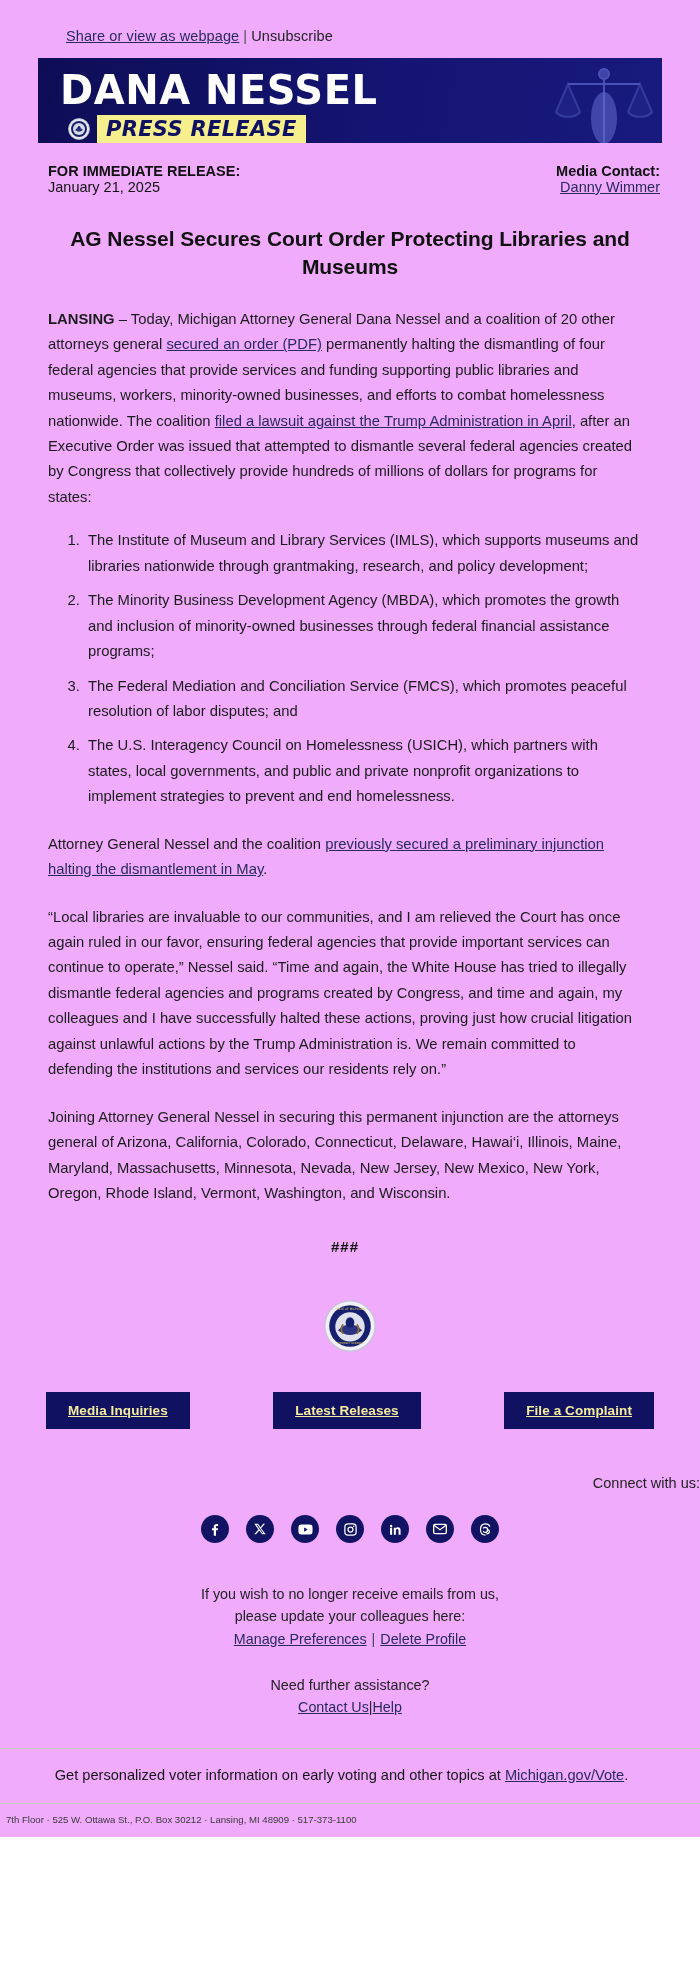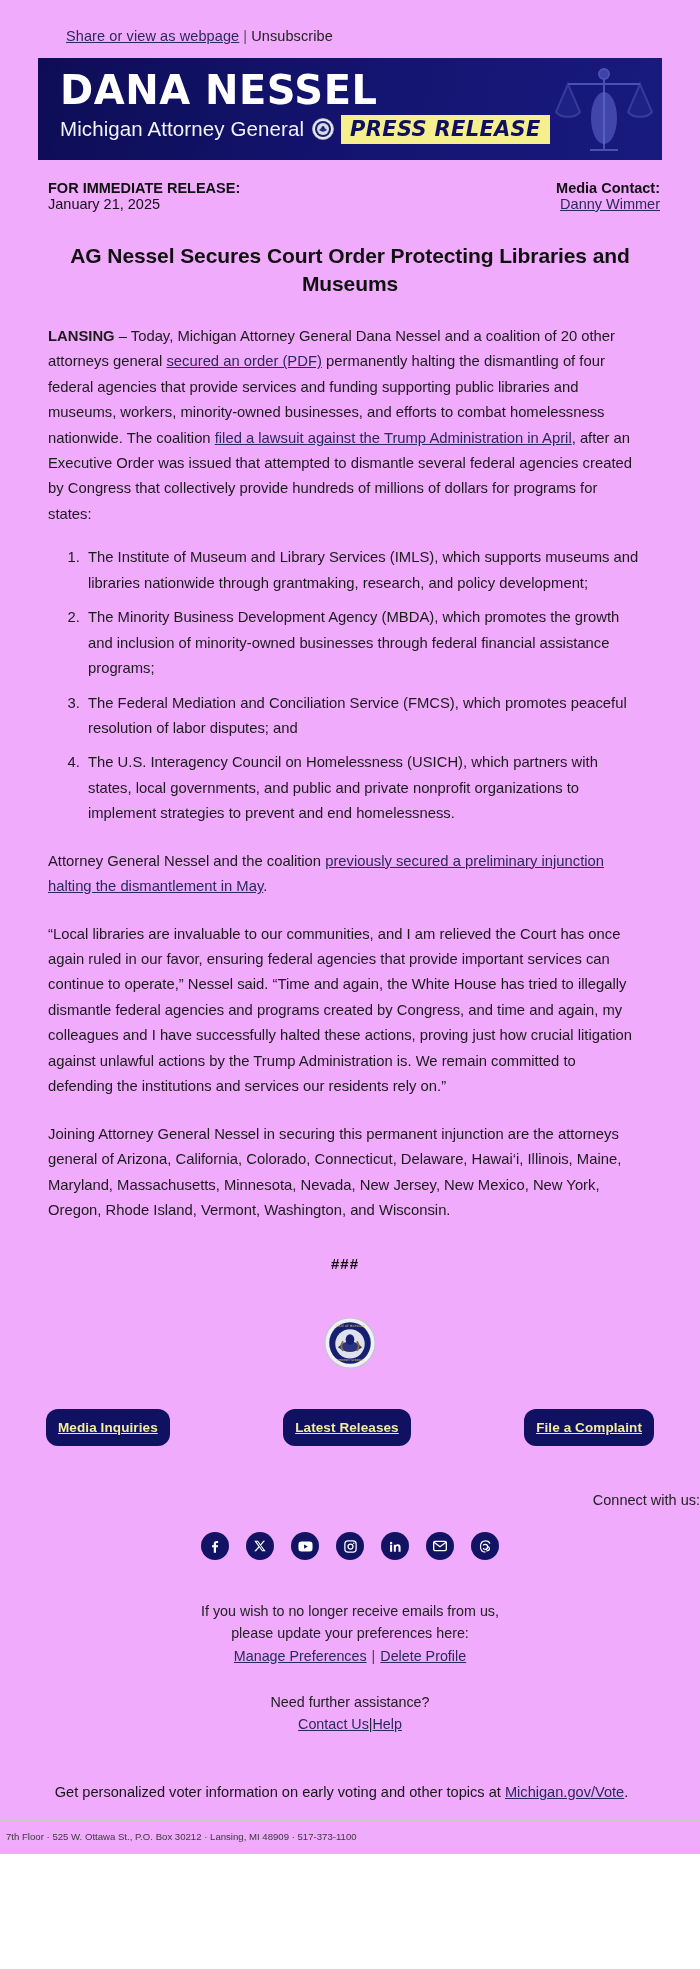--- a/index.html
+++ b/index.html
@@ -38,21 +38,21 @@
     color: #222;
     text-decoration: none;
   }
 
   
   .banner-wrap {
     padding: 0 38px 0 38px;
   }
   .banner {
     position: relative;
-    height: 102px;
+    height: 85px;
     background: #0f1060;
     background: linear-gradient(100deg, #0d0d56 0%, #141472 55%, #181a7d 100%);
     overflow: hidden;
   }
   .banner-scales {
     position: absolute;
     right: 0;
     top: 0;
     width: 120px;
     height: 102px;
@@ -181,22 +181,22 @@
   .btn-row {
     display: flex;
     justify-content: space-between;
     padding: 36px 46px 0 46px;
   }
   .btn {
     background: #111161;
     color: #f4eda0;
     font-weight: 700;
     font-size: 13.5px;
-    padding: 11px 12px;
-    border-radius: 12px;
+    padding: 11px 22px;
+    border-radius: 0;
     text-align: center;
     letter-spacing: .1px;
     cursor: pointer;
     display: inline-block;
     white-space: nowrap;
   }
 
   
   .connect {
     text-align: right;
@@ -295,21 +295,20 @@
           <circle cx="62" cy="16" r="5" fill="#4950b8"></circle>
           <path d="M48 92 L76 92"></path>
         </g>
         <g fill="#6d74d8" opacity="0.55">
           <ellipse cx="62" cy="60" rx="13" ry="26"></ellipse>
         </g>
       </svg>
       <div class="banner-inner">
         <div class="banner-name">DANA NESSEL</div>
         <div class="banner-row2">
-          <span class="banner-sub">Michigan Attorney General</span>
           <svg class="seal-small" viewBox="0 0 44 44">
             <circle cx="22" cy="22" r="21" fill="#e9e9f2" stroke="#b9bad0" stroke-width="1.5"></circle>
             <circle cx="22" cy="22" r="16" fill="#18206e"></circle>
             <circle cx="22" cy="22" r="12" fill="#d8dae8"></circle>
             <path d="M14 24 q8 -9 16 0 q-8 7 -16 0 z" fill="#2a3180"></path>
             <circle cx="22" cy="19" r="3" fill="#18206e"></circle>
           </svg>
           <span class="press-badge">PRESS RELEASE</span>
         </div>
       </div>
@@ -407,21 +406,21 @@
       <svg width="15" height="15" viewBox="0 0 24 24" fill="none" stroke="#ffffff" stroke-width="1.9">
           <path d="M12 21c-5 0-8-3.5-8-9s3-9 8-9c4 0 6.3 2.1 7 4.3"></path>
           <path d="M8.6 14.2c0 1.7 1.5 2.6 3.2 2.5 2.4-.12 3.5-1.6 3.5-4.5 0-2.2-1.4-3.6-3.6-3.6-1.8 0-3 .8-3.4 1.6"></path>
           <path d="M15.3 12.2c2 .3 3 1.4 3 3 0 2.3-2 3.8-5 3.8"></path>
         </svg>
     </a>
   </div>
 
   <div class="unsub">
     <div>If you wish to no longer receive emails from us,</div>
-    <div>please update your preferences here:</div>
+    <div>please update your colleagues here:</div>
     <div>
       <a href="#">Manage Preferences</a><span class="sep">|</span><a href="#">Delete Profile</a>
     </div>
   </div>
 
   <div class="assist">
     <div>Need further assistance?</div>
     <div>
       <a href="#">Contact Us</a><span class="sep">|</span><a href="#">Help</a>
     </div>

